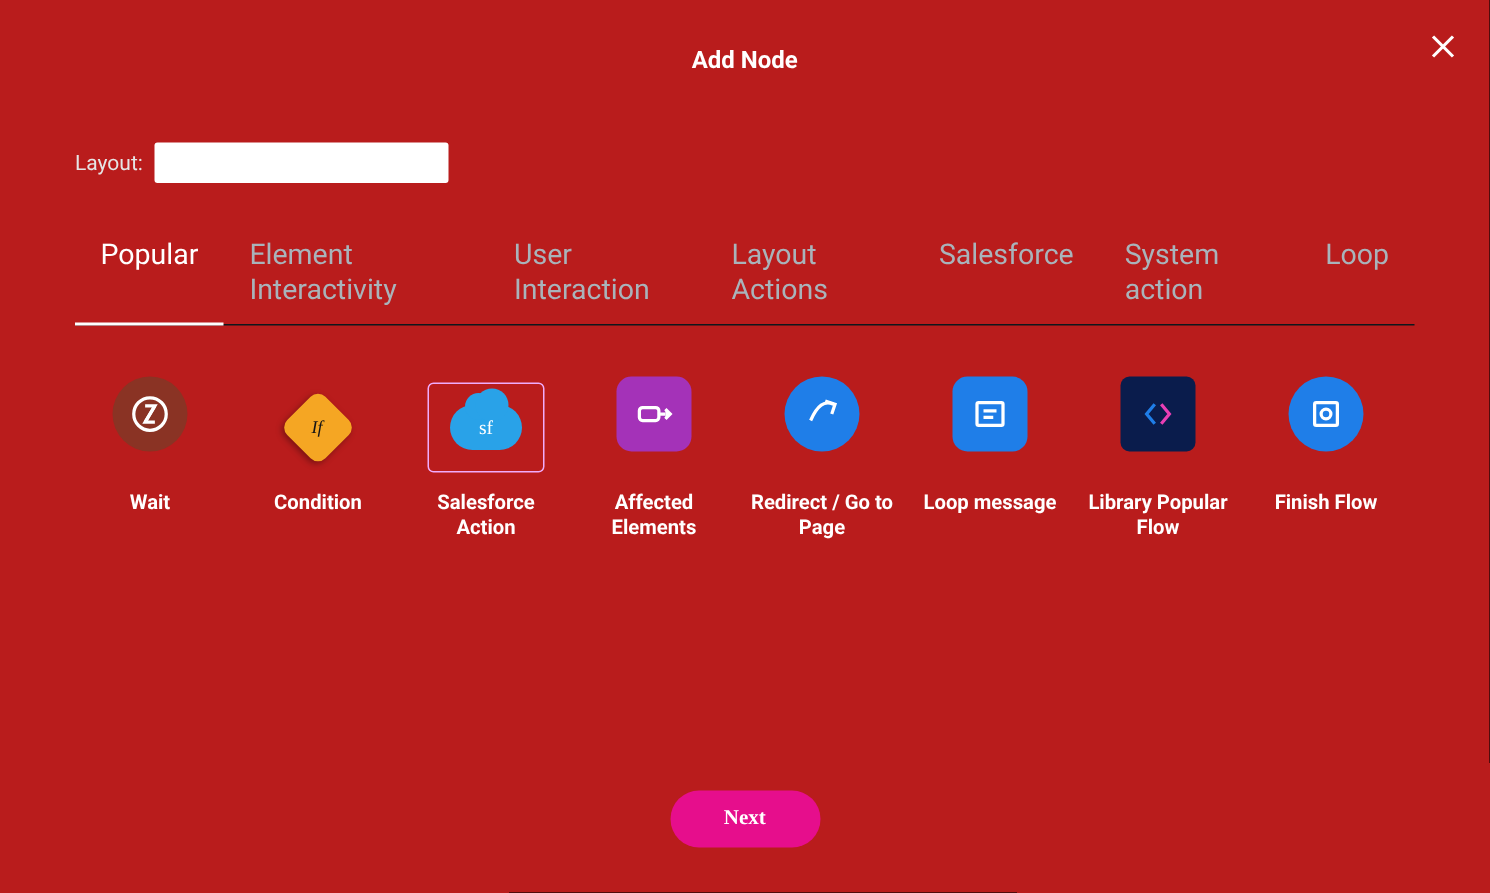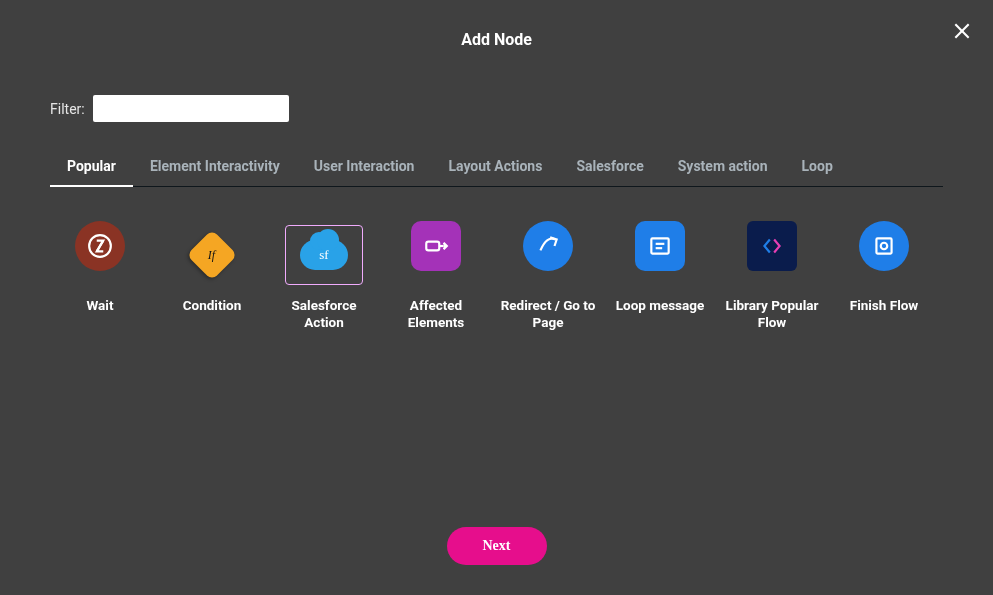--- a/index.html
+++ b/index.html
@@ -1,20 +1,20 @@
 <!DOCTYPE html>
 <html><head>
 <meta charset="utf-8">
 <style>
   * { box-sizing: border-box; margin: 0; padding: 0; }
   html, body { width: 993px; height: 595px; overflow: hidden; font-family: -apple-system, BlinkMacSystemFont, "Segoe UI", Roboto, "Helvetica Neue", Arial, sans-serif; background:#000; }
   .modal {
     position: relative;
     width: 993px; height: 595px;
-    background: #404040;
+    background: #b91c1c;
     color: #fff;
   }
   .title {
     text-align: center;
     font-size: 16px;
     font-weight: 700;
     padding-top: 30px;
   }
   .close-btn {
     position: absolute;
@@ -36,22 +36,22 @@
     width: 196px; height: 27px;
     background:#fff; border:none; border-radius:2px;
     padding: 0 6px; font-size:13px; color:#222;
   }
 
   .tabs {
     display:flex;
     gap: 0;
     margin: 36px 50px 0 50px;
     border-bottom: 1px solid #0f171c;
-    font-size: 14px;
-    font-weight: 700;
+    font-size: 19px;
+    font-weight: 400;
   }
   .tab {
     padding: 0 17px 12px 17px;
     color: #a9b3ba;
     cursor:pointer;
     position:relative;
   }
   .tab.active { color:#fff; }
   .tab.active::after {
     content:"";
@@ -144,21 +144,21 @@
   <div class="title">Add Node</div>
 
   <div class="close-btn">
     <svg viewBox="0 0 24 24">
         <line x1="4" y1="4" x2="20" y2="20"></line>
         <line x1="20" y1="4" x2="4" y2="20"></line>
       </svg>
   </div>
 
   <div class="filter-row">
-    <span>Filter:</span>
+    <span>Layout:</span>
     <input class="filter-input" type="text" value="" style="">
   </div>
 
   <div class="tabs">
     <div class="tab active">Popular</div>
     <div class="tab">Element Interactivity</div>
     <div class="tab">User Interaction</div>
     <div class="tab">Layout Actions</div>
     <div class="tab">Salesforce</div>
     <div class="tab">System action</div>

